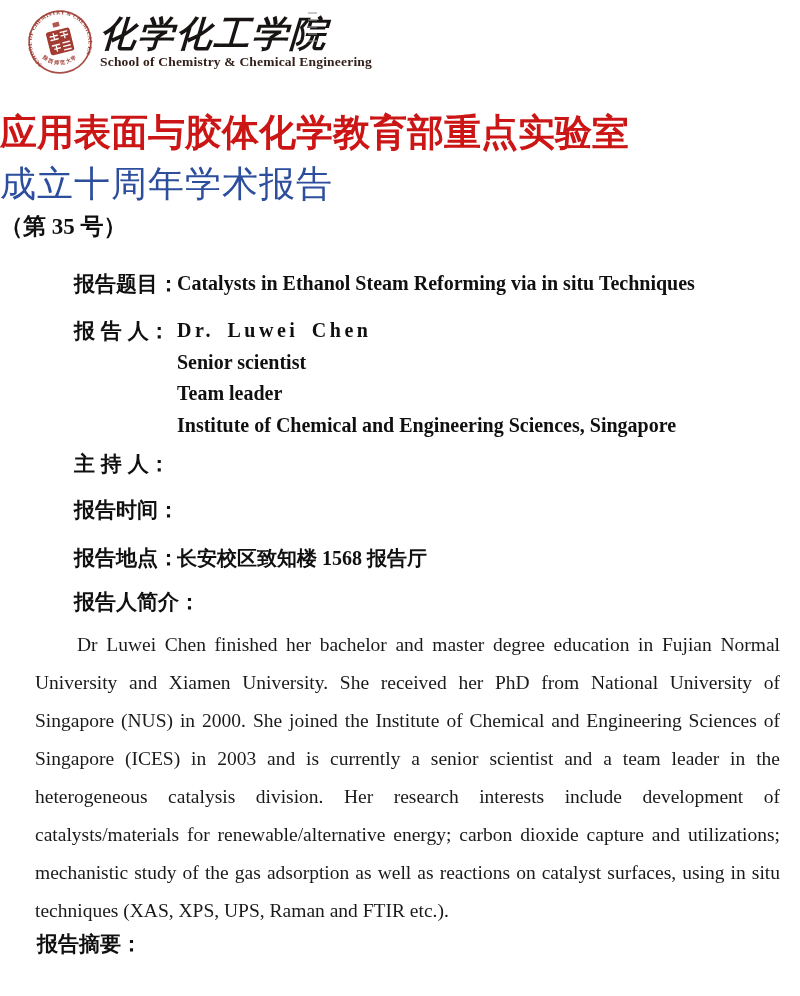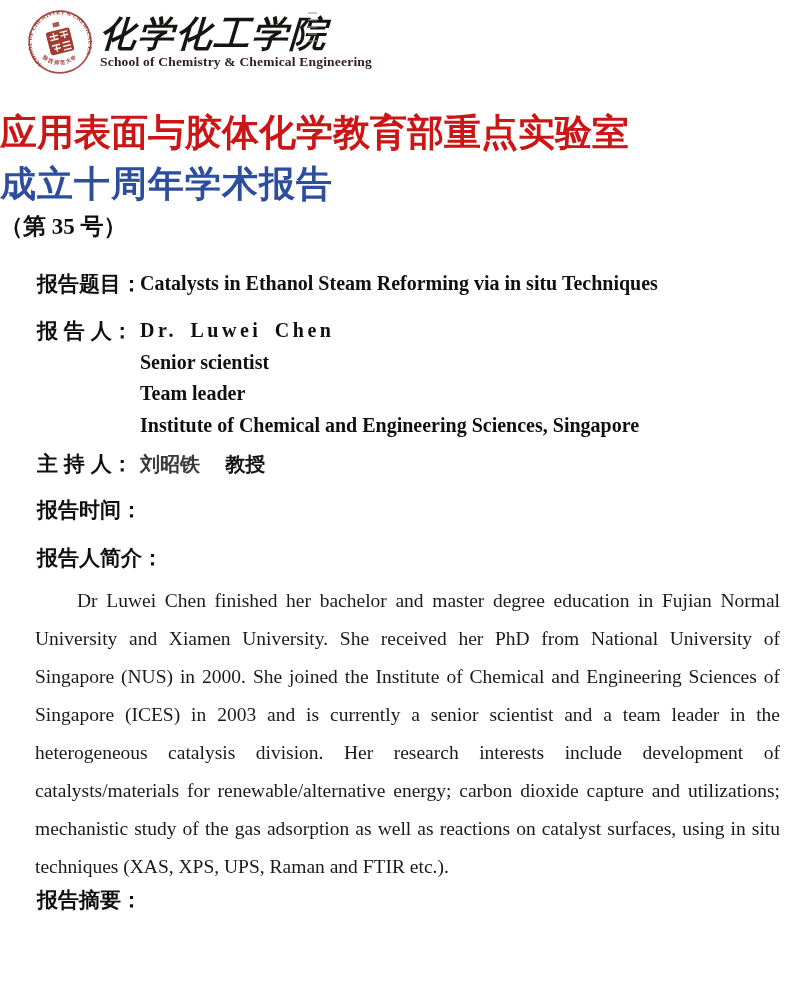--- a/index.html
+++ b/index.html
@@ -22,25 +22,25 @@
   }
   .sig-mark {
     position: absolute; left: 308px; top: 12px; width: 9px; height: 30px;
     background: repeating-linear-gradient(#9a9a9a 0 2px, transparent 2px 7px);
     opacity: 0.55;
   }
 
   
   .title-block { text-align: left; padding-top: 108px; }
   .title-line1 { font-size: 37px; line-height: 50px; font-weight: bold; color: #cc1616; letter-spacing: 0px; }
-  .title-line2 { font-size: 36px; line-height: 52px; font-weight: bold; color: #2d4e9d; letter-spacing: 1px; }
+  .title-line2 { font-size: 36px; line-height: 52px; font-weight: normal; color: #2d4e9d; letter-spacing: 1px; }
   .title-number { font-family: "Liberation Serif", serif; font-size: 23px; line-height: 34px; font-weight: bold; color: #101010; }
 
   
-  .fields { padding: 0 37px; margin-top: 16px; }
+  .fields { padding: 0 37px; margin-top: 16px; margin-left: 37px; }
   .row { display: flex; font-size: 21px; }
   .row .label { font-weight: bold; width: 103px; flex-shrink: 0; white-space: nowrap; color: #101010; }
   .row .content { font-family: "Liberation Serif", serif; font-weight: bold; color: #101010; }
 
   .row-topic .label, .row-topic .content div { line-height: 47px; }
   .row-topic .content div { font-size: 20px; }
   .row-topic { margin-bottom: 8px; }
 
   .row-speaker .label, .row-speaker .content div { line-height: 31.5px; }
   .row-speaker .content div { font-size: 20px; }
@@ -126,30 +126,30 @@
     <div class="content">
       <div class="speaker-name">Dr. Luwei Chen</div>
       <div>Senior scientist</div>
       <div>Team leader</div>
       <div>Institute of Chemical and Engineering Sciences, Singapore</div>
     </div>
   </div>
 
   <div class="row row-host">
     <div class="label">主 持 人：</div>
-    <div class="content">
-      <span class="host-name">刘昭铁</span>
-      <span class="host-title">教授</span>
-    </div>
   </div>
 
   <div class="row row-time">
     <div class="label">报告时间：</div>
   </div>
 
+  <div class="row row-venue">
+    <div class="label">报告地点：</div>
+    <div class="content">长安校区致知楼 1568 报告厅</div>
+  </div>
 
   <div class="row-bio-heading">
     <span class="heading-label">报告人简介：</span>
   </div>
 </div>
 
 <p class="bio">Dr Luwei Chen finished her bachelor and master degree education in Fujian Normal University and Xiamen University. She received her PhD from National University of Singapore (NUS) in 2000. She joined the Institute of Chemical and Engineering Sciences of Singapore (ICES) in 2003 and is currently a senior scientist and a team leader in the heterogeneous catalysis division. Her research interests include development of catalysts/materials for renewable/alternative energy; carbon dioxide capture and utilizations; mechanistic study of the gas adsorption as well as reactions on catalyst surfaces, using in situ techniques (XAS, XPS, UPS, Raman and FTIR etc.).</p>
 
 <div class="abstract-heading">
   <span class="heading-label">报告摘要：</span>

